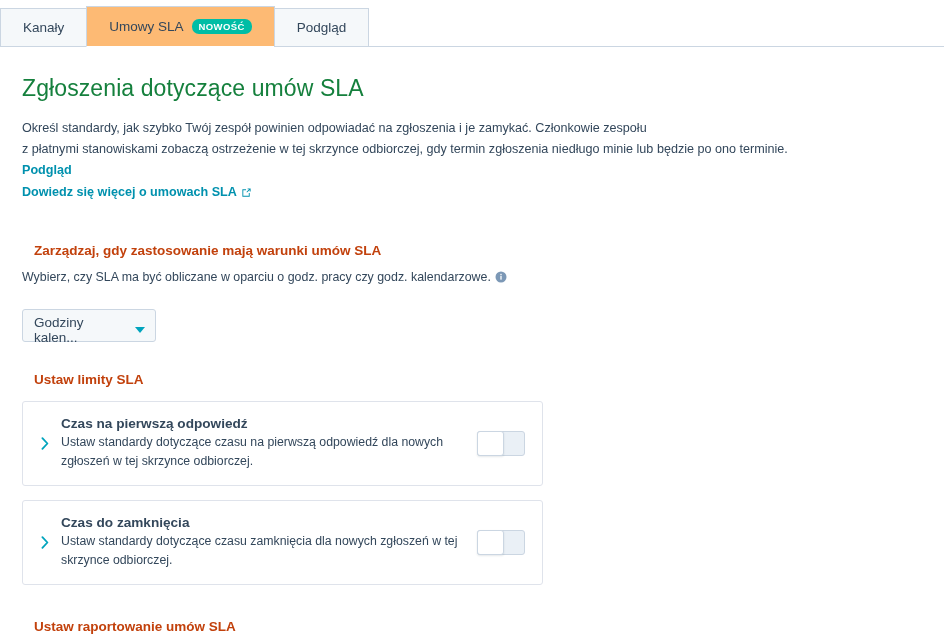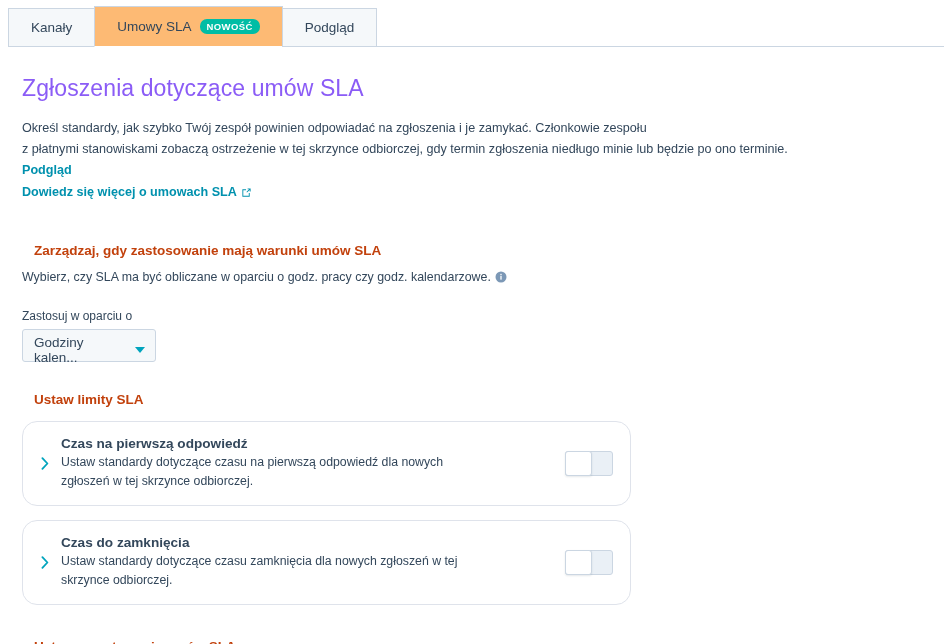--- a/index.html
+++ b/index.html
@@ -8,21 +8,20 @@
     width: 944px; height: 644px;
     background: #ffffff;
     font-family: "Liberation Sans", "DejaVu Sans", sans-serif;
     -webkit-font-smoothing: antialiased;
   }
 
   
   .tabbar {
     position: relative;
     height: 47px;
-    padding-left: 8px;
     display: flex;
     align-items: flex-end;
   }
   .tabbar::after {
     content: "";
     position: absolute;
     left: 8px; right: 0; bottom: 0;
     height: 1px;
     background: #cbd6e2;
   }
@@ -63,21 +62,21 @@
   }
 
   
   .page {
     padding: 28px 22px 0 22px;
   }
   h1.page-title {
     margin: 0 0 16px 0;
     font-size: 23px;
     font-weight: 400;
-    color: #8b5cf6;
+    color: #15803d;
     letter-spacing: 0.1px;
   }
   .intro {
     font-size: 12.6px;
     line-height: 21px;
     color: #33475b;
     max-width: 800px;
     margin: 0;
   }
   .intro .line { display: block; }
@@ -148,23 +147,23 @@
     border-left: 5px solid transparent;
     border-right: 5px solid transparent;
     border-top: 6px solid #00a4bd;
     margin-left: 6px;
   }
 
   
   .sec-limits { margin-top: 30px; }
   .card {
     margin-top: 14px;
-    width: 609px;
+    width: 521px;
     border: 1px solid #dfe3eb;
-    border-radius: 15px;
+    border-radius: 3px;
     background: #ffffff;
     display: flex;
     align-items: center;
     padding: 14px 17px 14px 15px;
     min-height: 70px;
   }
   .chev {
     flex: 0 0 auto;
     width: 14px;
     margin-right: 9px;
@@ -257,21 +256,20 @@
 
     <p class="section-sub">
       <span>Wybierz, czy SLA ma być obliczane w oparciu o godz. pracy czy godz. kalendarzowe.</span><span class="info-icon"><svg width="12" height="12" viewBox="0 0 14 14">
             <circle cx="7" cy="7" r="6.4" fill="#7c98b6"></circle>
             <rect x="6.25" y="5.7" width="1.5" height="4.4" fill="#ffffff"></rect>
             <rect x="6.25" y="3.3" width="1.5" height="1.6" fill="#ffffff"></rect>
           </svg></span>
     </p>
 
     <div class="field">
-      <div class="field-label">Zastosuj w oparciu o</div>
       <div class="select">
         <span>Godziny kalen...</span>
         <span class="caret"></span>
       </div>
     </div>
 
   </div>
 
   <div class="sec-limits">
 

